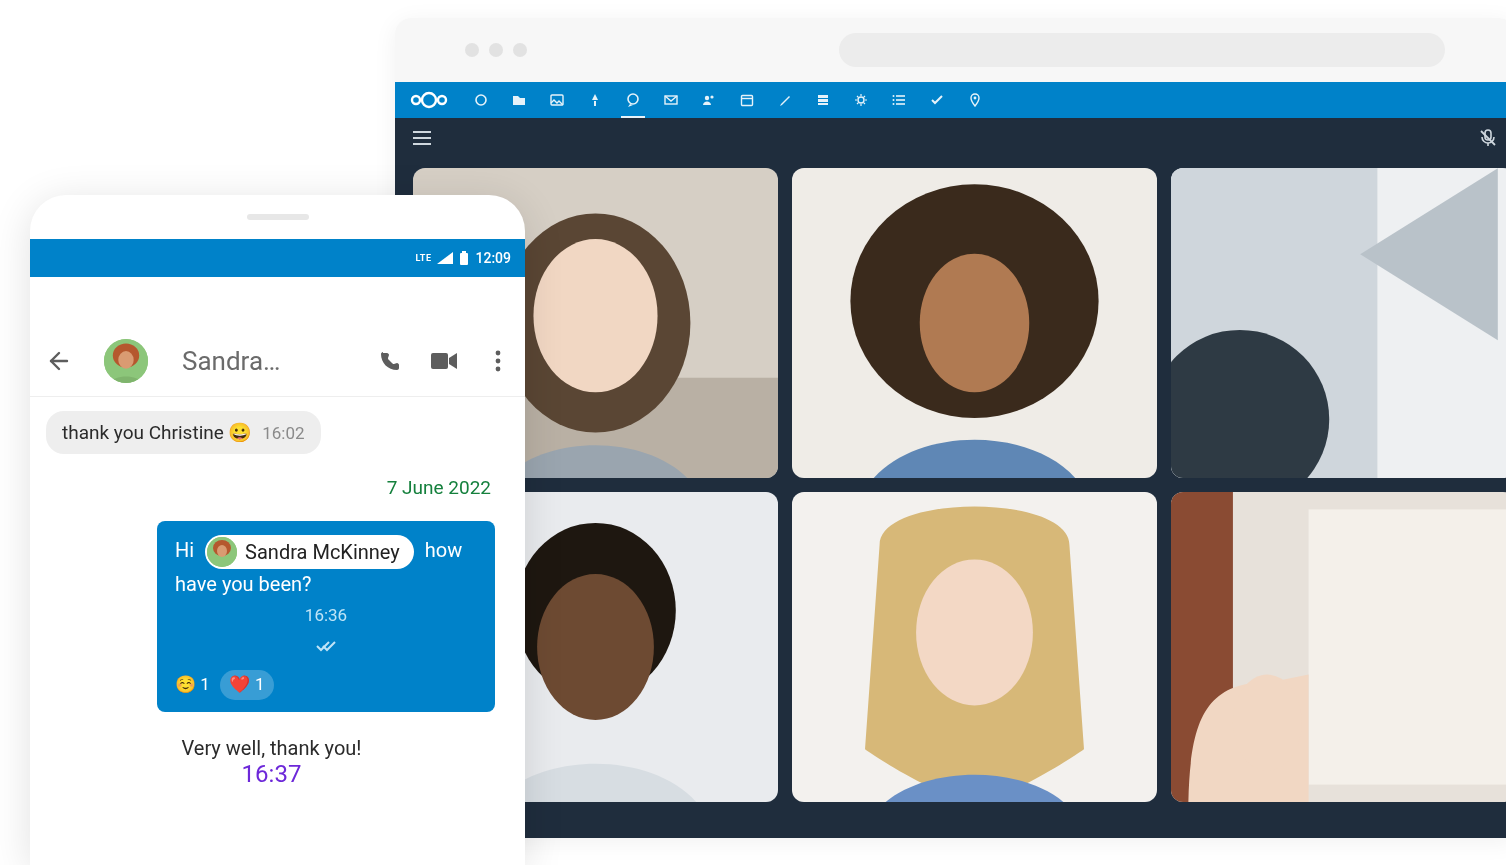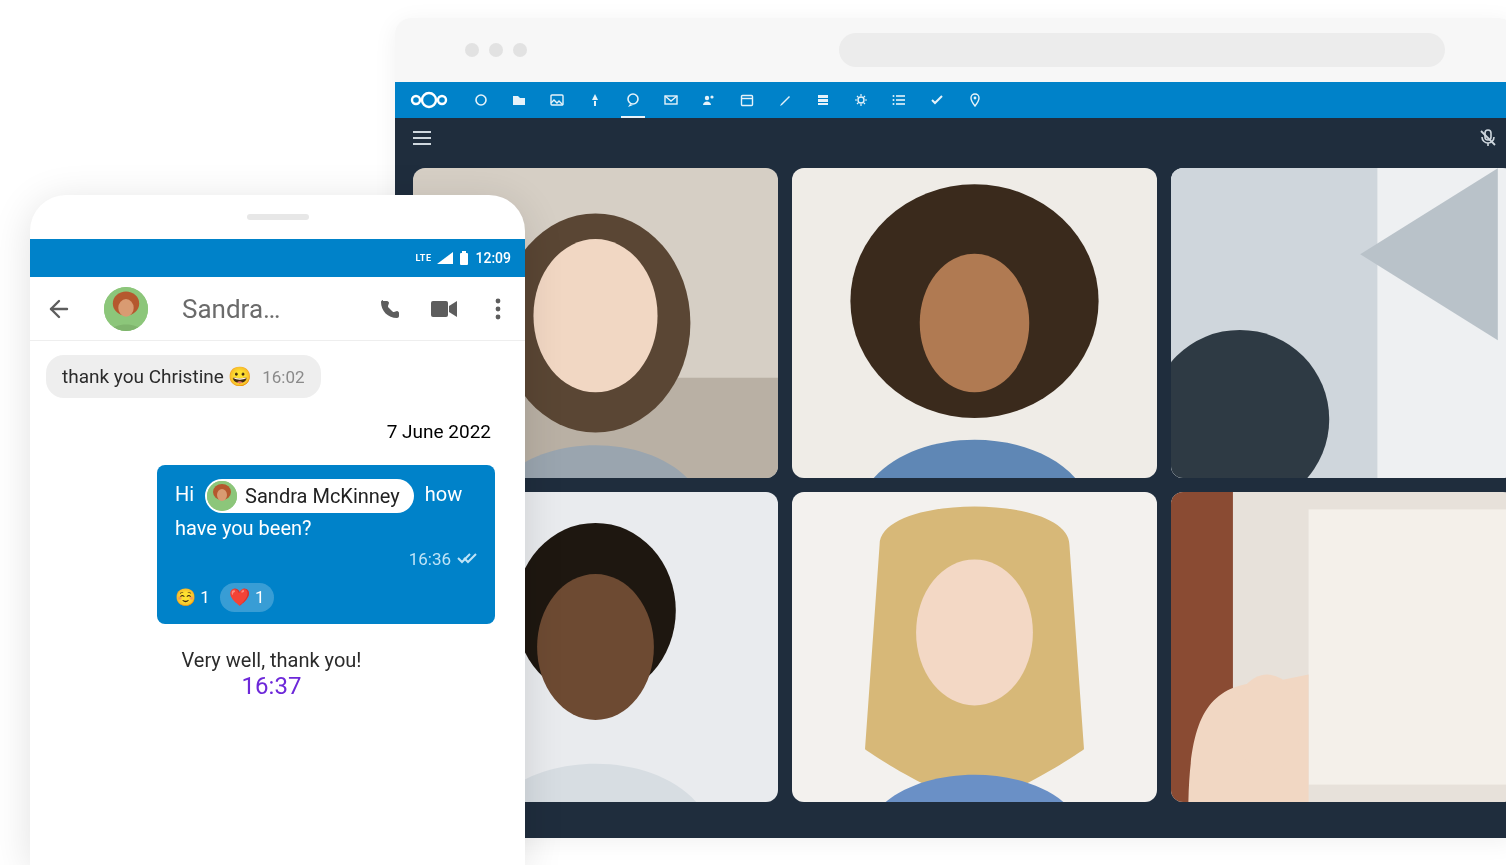--- a/index.html
+++ b/index.html
@@ -151,27 +151,28 @@
     justify-content: flex-end;
     gap: 6px;
     padding: 16px 14px;
     font-size: 14px;
     font-weight: 500;
   }
   .phone-status .lte { font-size: 9px; font-weight: 700; letter-spacing: .5px; }
   .phone-status svg { display:block; }
 
   .chat-header {
-    height: 64px;
+    height: 72px;
     border-bottom: 1px solid #eee;
     display: flex;
     align-items: center;
     padding: 0 14px;
     gap: 34px;
     color: #5d5d5d;
+    margin-top: 48px;
   }
   .chat-header .back { width: 26px; height: 26px; cursor:pointer; display:flex;align-items:center;justify-content:center; }
   .chat-header .avatar {
     width: 44px; height: 44px; border-radius: 50%;
     overflow: hidden; flex-shrink: 0;
     background: #8cc67a;
     display:flex;align-items:center;justify-content:center;
   }
   .chat-header .avatar svg { width:100%; height:100%; }
   .chat-header .title {
@@ -199,21 +200,21 @@
     padding: 10px 16px;
     font-size: 19px;
     color: #2b2b2b;
     display:flex;
     align-items:center;
     gap:10px;
   }
   .bubble-in .ts { color:#8a8a8a; font-size:17px; }
   .date-sep {
     align-self: flex-end;
-    color: #000000;
+    color: #15803d;
     font-size: 19px;
     padding: 8px 4px 8px 0;
   }
 
   .bubble-out {
     align-self: flex-end;
     background: #0082c9;
     color: #fff;
     border-radius: 8px;
     padding: 14px 18px 12px 18px;
@@ -230,21 +231,21 @@
     border-radius: 999px;
     padding: 2px 14px 2px 2px;
     vertical-align: middle;
     margin: 0 6px;
   }
   .mention-chip .mavatar {
     width: 30px; height: 30px; border-radius: 50%; background: #8cc67a; overflow:hidden; display:flex;align-items:center;justify-content:center;
   }
   .bubble-out .meta {
     display:flex; justify-content:flex-end; align-items:center; gap:6px;
-    color: #bfe4f7; font-size:17px; margin-top:4px;
+    color: #bfe4f7; font-size:17px; margin-top:4px;flex-direction:column;
   }
   .reactions {
     display:flex; gap:10px; margin-top:10px; font-size:17px;
   }
   .react {
     display:inline-flex; align-items:center; gap:4px;
     color:#fff;
   }
   .react.pill {
     background: rgba(255,255,255,0.22);

